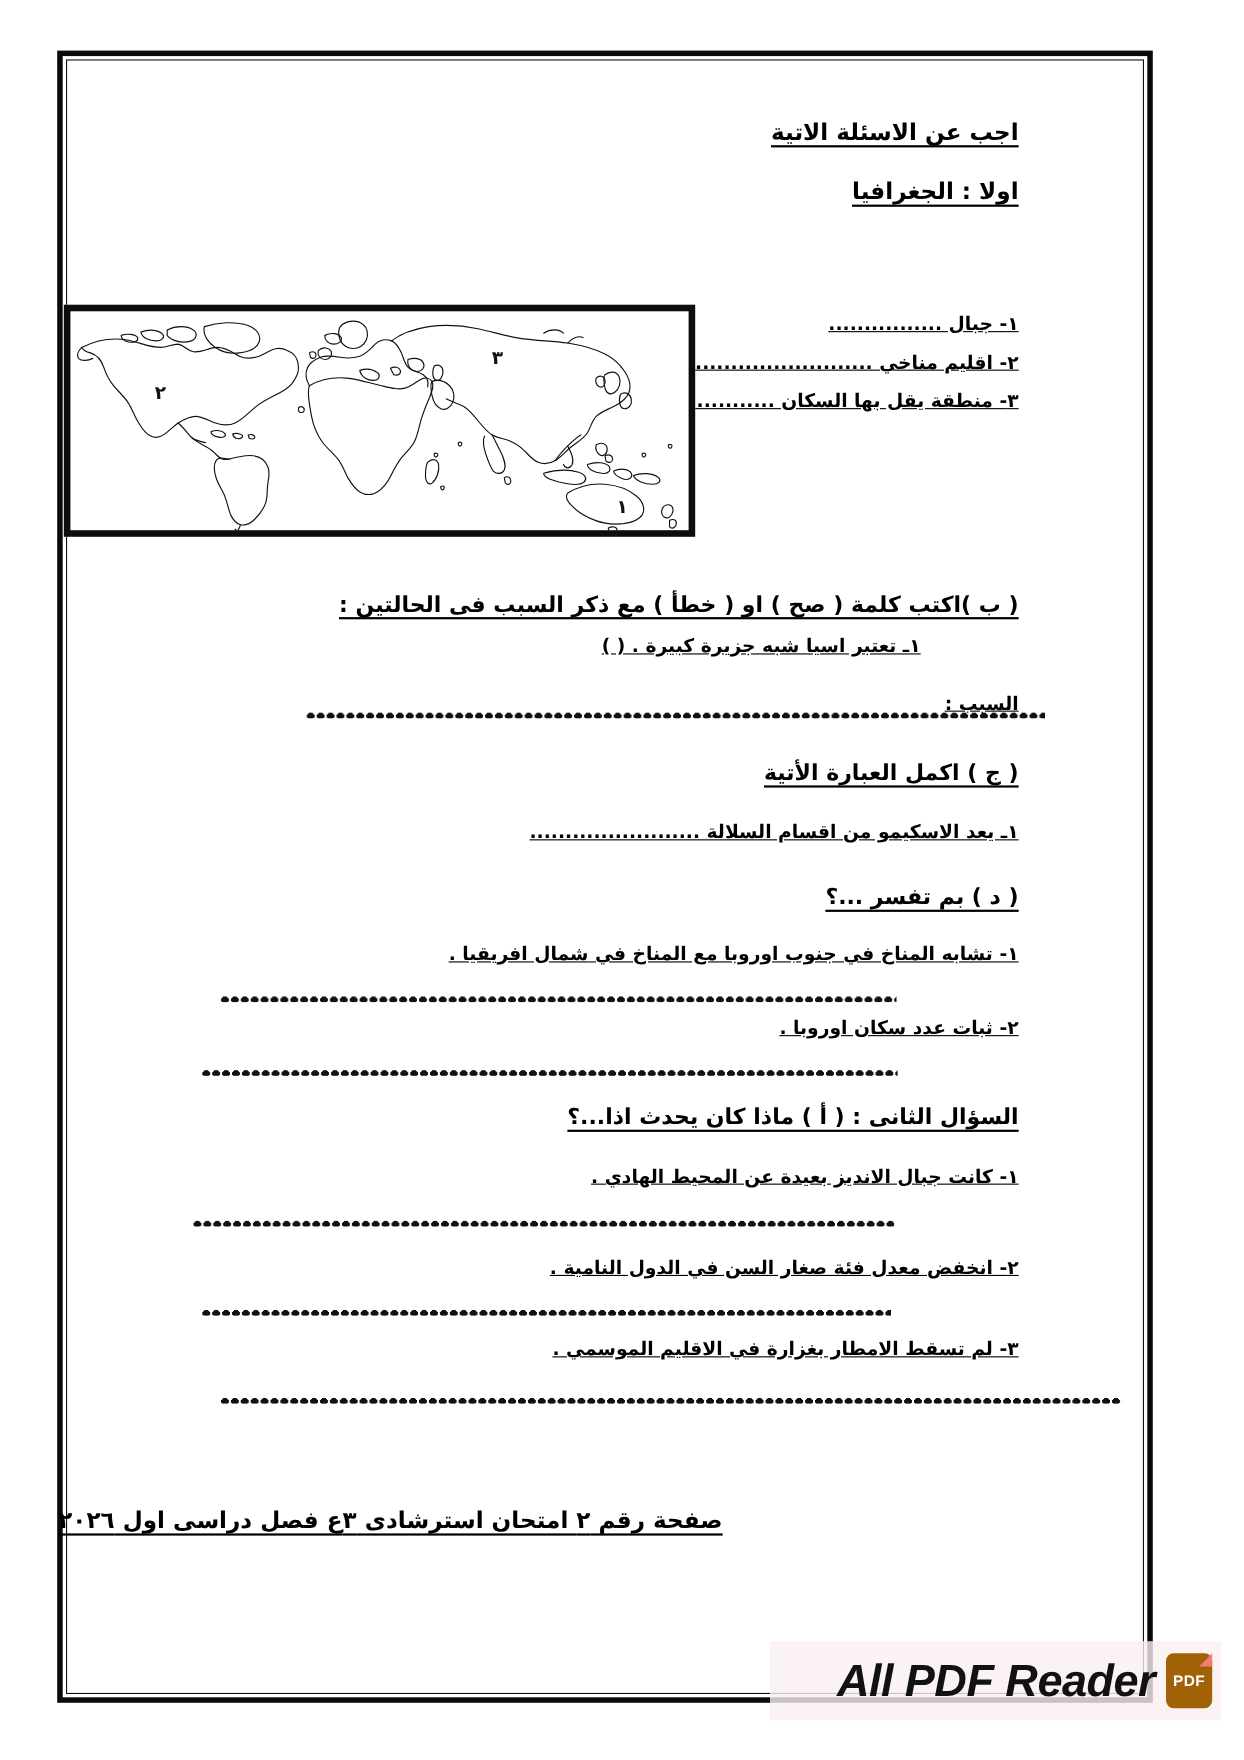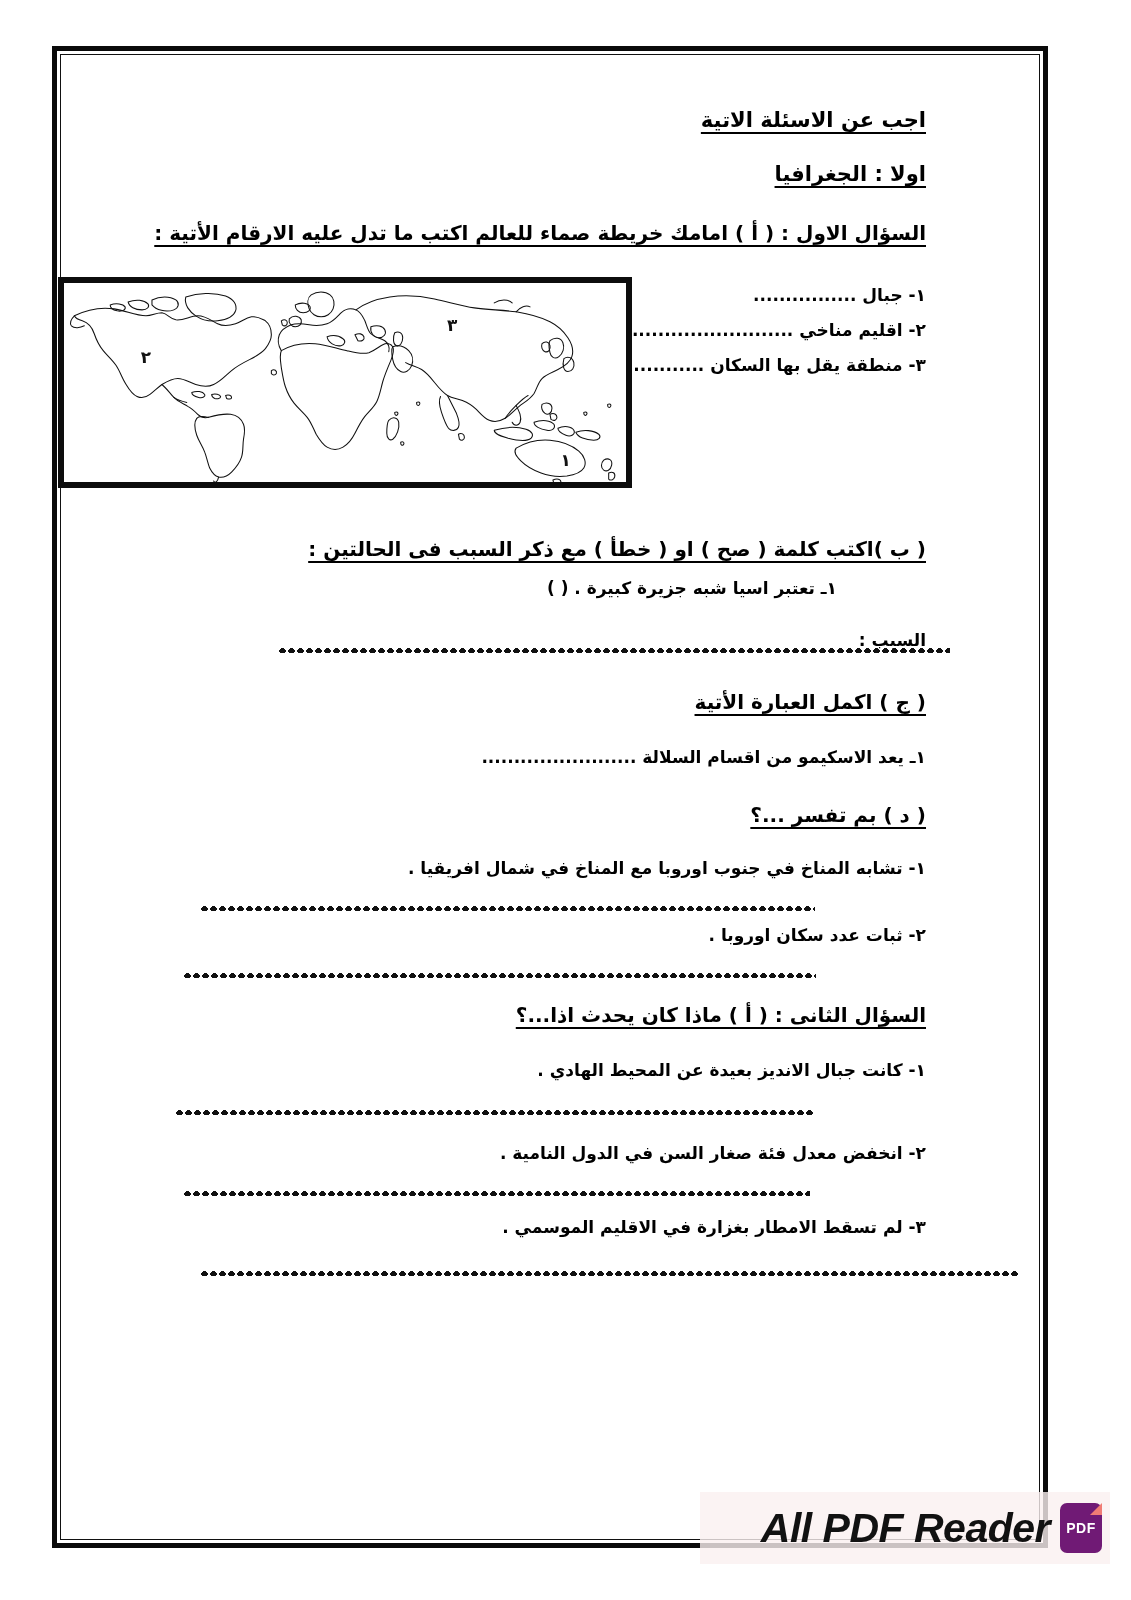--- a/index.html
+++ b/index.html
@@ -47,21 +47,21 @@
 
   
   .ar {
     font-family: "DejaVu Sans", "Liberation Sans", sans-serif;
     color: #000;
     direction: rtl;
     text-align: right;
     font-weight: bold;
     white-space: nowrap;
   }
-  .abs { position: absolute; }
+  .abs { position: absolute; text-decoration: underline; }
 
   .underline-head {
     text-decoration: underline;
     text-underline-offset: 5px;
     text-decoration-thickness: 2px;
   }
 
   
   .dots {
     position: absolute;
@@ -101,21 +101,21 @@
     background: rgba(250, 240, 240, 0.80);
     display: flex;
     align-items: center;
     gap: 10px;
     padding: 0 8px;
     box-sizing: border-box;
   }
   #wm-icon {
     width: 42px;
     height: 50px;
-    background: #701a75;
+    background: #a16207;
     border-radius: 7px 7px 7px 7px;
     position: relative;
     display: flex;
     align-items: center;
     justify-content: center;
     flex: 0 0 auto;
   }
   #wm-icon::after {
     content: "";
     position: absolute;
@@ -149,21 +149,20 @@
 <div id="sheet">
 
   <div id="page-frame">
     <div id="page-frame-inner"></div>
   </div>
 
   <div class="abs ar underline-head" style="right:86px; top:108px; font-size:21px;">اجب عن الاسئلة الاتية</div>
 
   <div class="abs ar underline-head" style="right:86px; top:162px; font-size:21px;">اولا : الجغرافيا</div>
 
-  <div class="abs ar underline-head" style="right:86px; top:221px; font-size:20px;">السؤال الاول : ( أ ) امامك خريطة صماء للعالم اكتب ما تدل عليه الارقام الأتية :</div>
 
   <div class="abs ar" style="right:86px; top:285px; font-size:17px;">١- جبال ................</div>
   <div class="abs ar" style="right:86px; top:320px; font-size:17px;">٢- اقليم مناخي .........................</div>
   <div class="abs ar" style="right:86px; top:355px; font-size:17px;">٣-  منطقة يقل بها السكان .........................</div>
 
   <div id="map-box">
     <svg viewBox="0 0 560 200" xmlns="http://www.w3.org/2000/svg">
       <g fill="none" stroke="#111" stroke-width="1.05" stroke-linejoin="round" stroke-linecap="round">
 
         <path d="M8,33 C20,27 34,24 48,26 C60,28 70,33 80,33 C86,33 90,30 96,30
@@ -326,20 +325,21 @@
 
   <div class="abs ar" style="right:86px; top:1060px; font-size:17px;">١-   كانت جبال الانديز بعيدة عن المحيط الهادي  .</div>
   <div class="dots" style="left:175px; top:1107px; width:638px;"></div>
 
   <div class="abs ar" style="right:86px; top:1143px; font-size:17px;">٢- انخفض معدل فئة صغار السن في الدول النامية .</div>
   <div class="dots" style="left:183px; top:1188px; width:627px;"></div>
 
   <div class="abs ar" style="right:86px; top:1217px; font-size:17px;">٣- لم تسقط الامطار بغزارة في الاقليم الموسمي .</div>
   <div class="dots" style="left:200px; top:1268px; width:820px;"></div>
 
+  <div class="abs ar underline-head" style="right:355px; top:1370px; font-size:21px;">صفحة رقم ٢ امتحان استرشادى ٣ع فصل دراسى اول ٢٠٢٦</div>
 
   <div id="watermark">
     <div id="wm-icon">
       <span>PDF</span>
     </div>
     <div id="wm-text">All PDF Reader</div>
   </div>
 
 </div>
 

